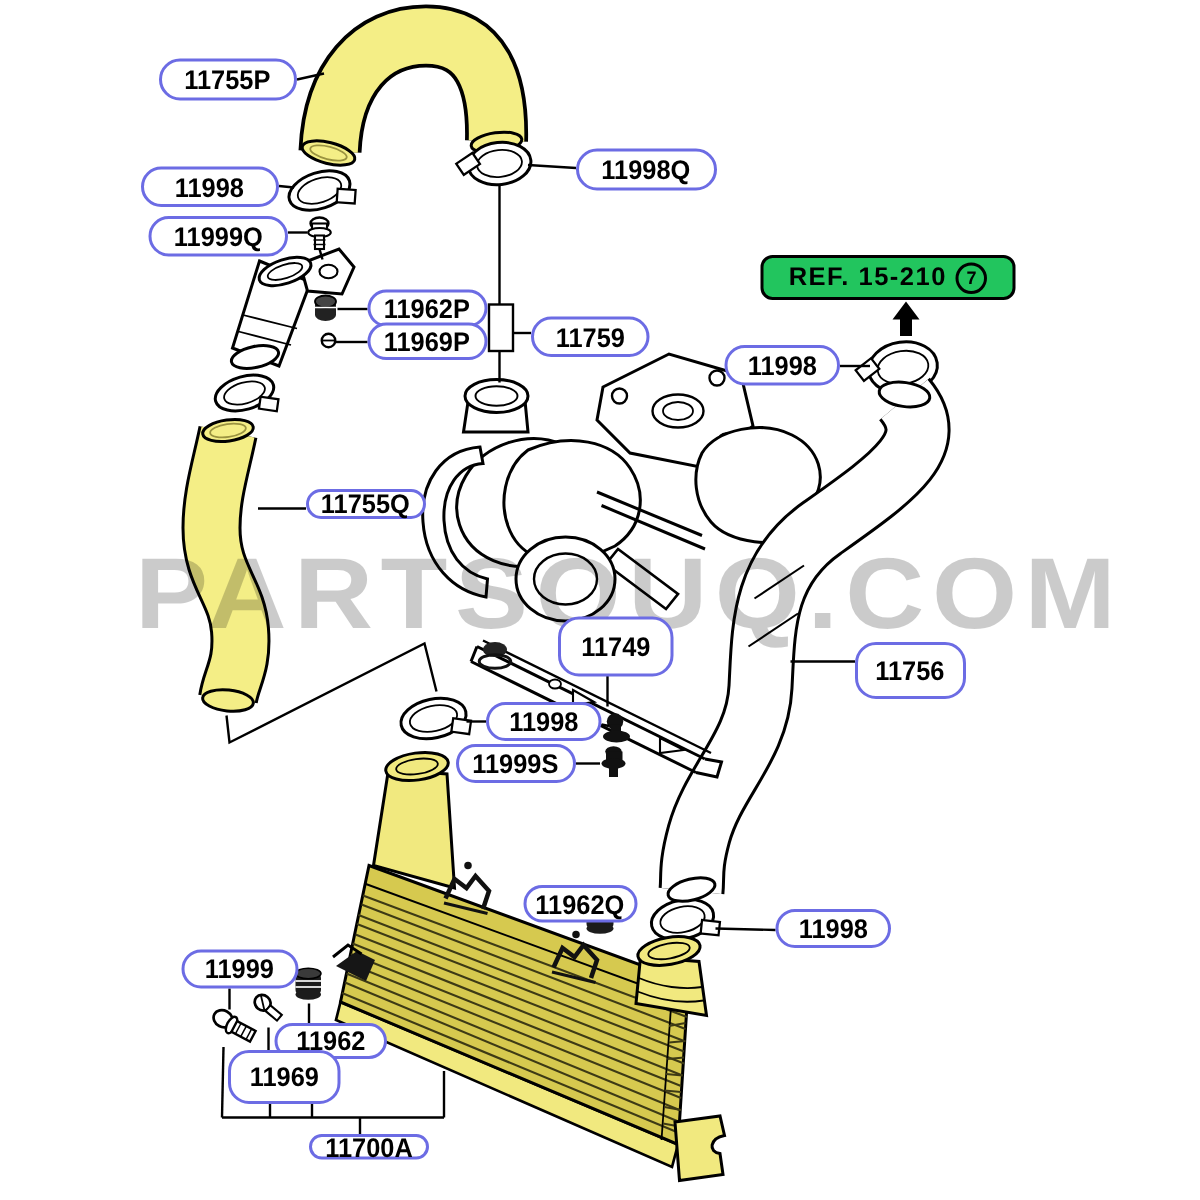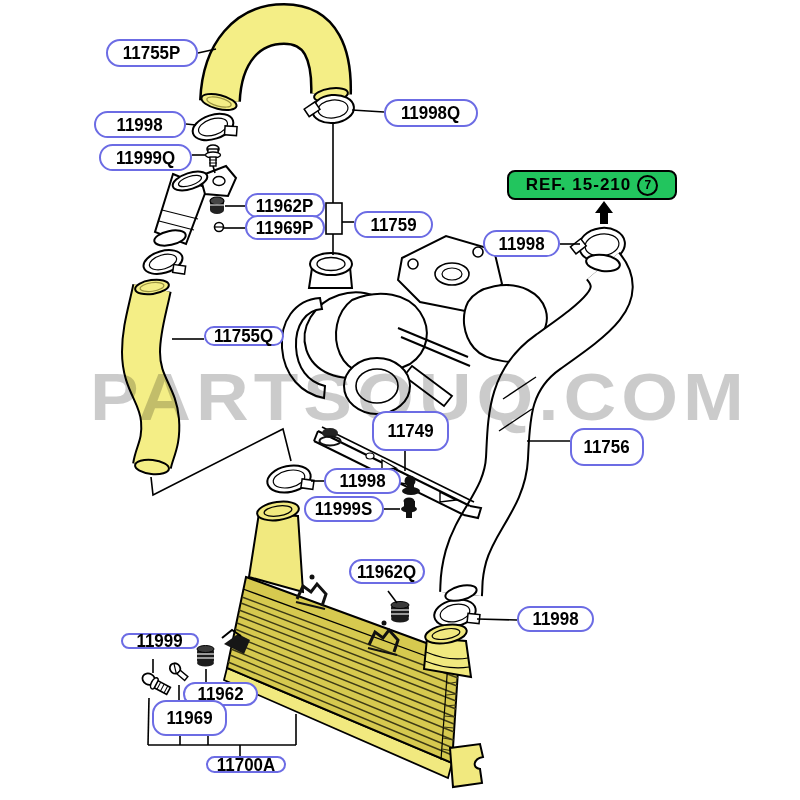--- a/index.html
+++ b/index.html
@@ -311,27 +311,27 @@
     </div>
 <div class="pill" style="left:324px;top:468px;width:77px;height:26px">
       <span>11998</span>
     </div>
 <div class="pill" style="left:304px;top:496px;width:80px;height:26px">
       <span>11999S</span>
     </div>
 <div class="pill" style="left:570px;top:428px;width:74px;height:38px">
       <span>11756</span>
     </div>
-<div class="pill" style="left:349px;top:559px;width:76px;height:25px">
+<div class="pill" style="left:349px;top:590px;width:76px;height:25px">
       <span>11962Q</span>
     </div>
 <div class="pill" style="left:517px;top:606px;width:77px;height:26px">
       <span>11998</span>
     </div>
-<div class="pill" style="left:121px;top:633px;width:78px;height:16px">
+<div class="pill" style="left:121px;top:633px;width:78px;height:26px">
       <span>11999</span>
     </div>
 <div class="pill" style="left:183px;top:682px;width:75px;height:24px">
       <span>11962</span>
     </div>
 <div class="pill" style="left:152px;top:700px;width:75px;height:36px">
       <span>11969</span>
     </div>
 <div class="pill" style="left:206px;top:756px;width:80px;height:17px">
       <span>11700A</span>

